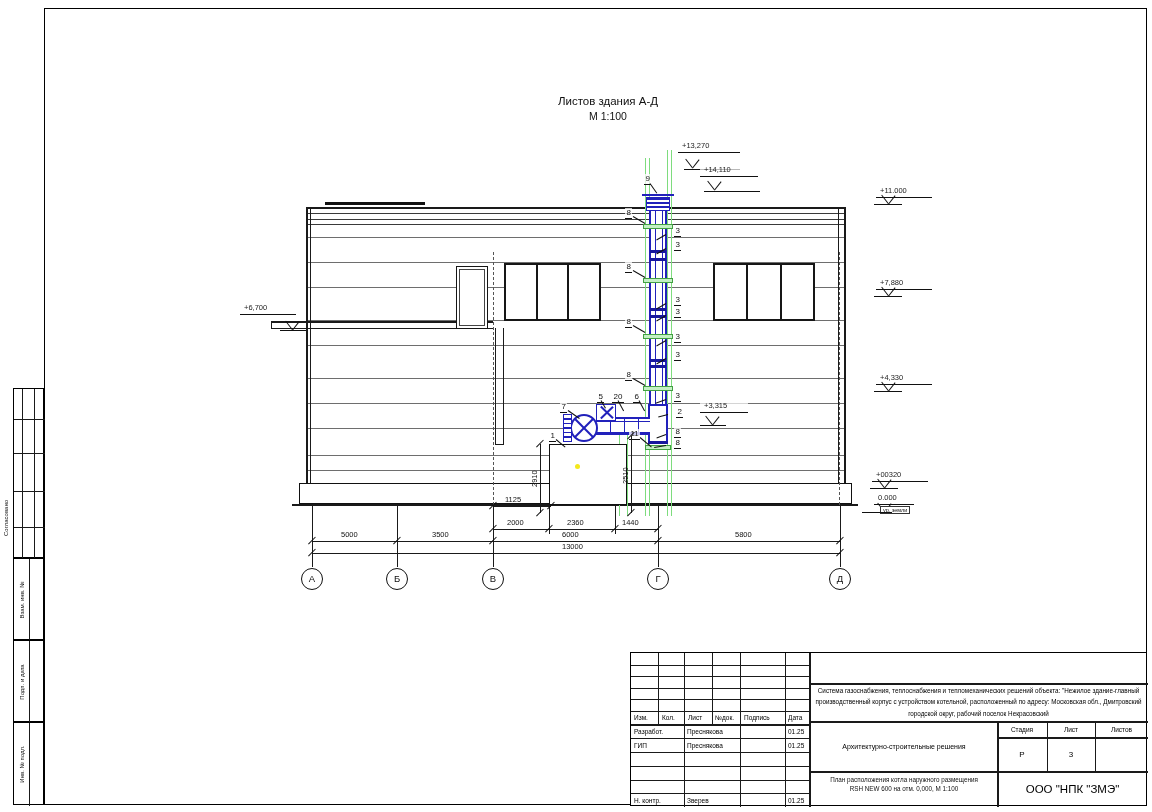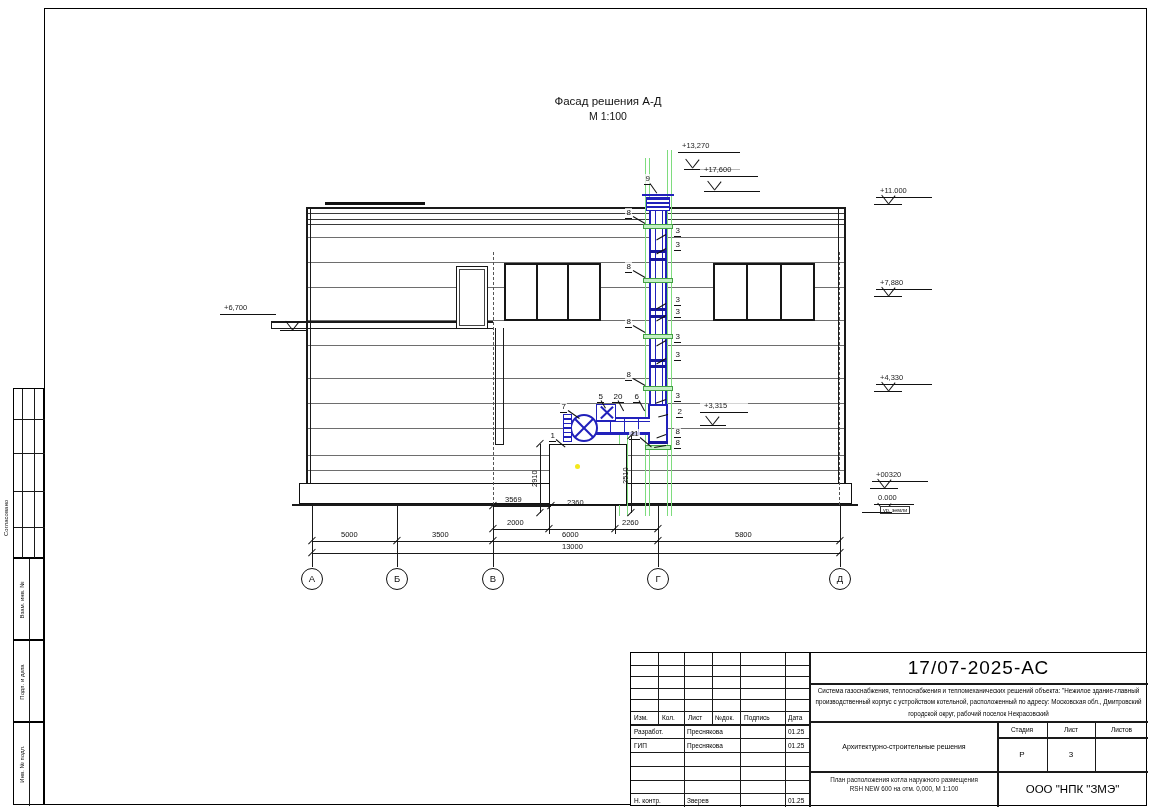--- a/index.html
+++ b/index.html
@@ -59,21 +59,21 @@
     <div class="abs" style="left:13px;top:640px;width:31px;height:82px;border:1.2px solid #000;background:#fff">
       <div class="vl" style="left:15px;top:0;height:82px"></div>
       <span class="rott" style="left:8px;top:41px">Подп. и дата</span>
     </div>
     <div class="abs" style="left:13px;top:722px;width:31px;height:83px;border:1.2px solid #000;background:#fff">
       <div class="vl" style="left:15px;top:0;height:83px"></div>
       <span class="rott" style="left:8px;top:41px">Инв. № подл.</span>
     </div>
   </div>
 
-  <div class="abs" style="left:498px;top:95px;width:220px;text-align:center;font-size:11.5px">Фасад решения А-Д</div>
+  <div class="abs" style="left:498px;top:95px;width:220px;text-align:center;font-size:11.5px">Листов здания А-Д</div>
   <div class="abs" style="left:498px;top:110px;width:220px;text-align:center;font-size:10.5px">М 1:100</div>
 
   <div>
 
     <div class="hl t2" style="left:306px;top:207px;width:539px"></div>
     <div class="abs" style="left:325px;top:202px;width:100px;height:3px;background:#111"></div>
     <div class="hl dk" style="left:306px;top:213px;width:539px"></div>
     <div class="hl dk" style="left:306px;top:219px;width:539px"></div>
     <div class="hl dk" style="left:306px;top:224px;width:539px"></div>
 
@@ -235,21 +235,21 @@
     <span class="ldr" style="left:640px;top:437px;width:15px;transform:rotate(40deg)"></span>
     <span class="co" style="left:549px;top:431px">1</span>
     <span class="ldr" style="left:556px;top:439px;width:12px;transform:rotate(40deg)"></span>
   </div>
 
   <div>
     <span class="etxt" style="left:678px;top:142px;min-width:62px">+13,270</span>
     <span class="varrow" style="left:685px;top:157px"></span>
     <span class="etick" style="left:684px;top:169px;width:56px"></span>
 
-    <span class="etxt" style="left:700px;top:166px;min-width:58px">+17,600</span>
+    <span class="etxt" style="left:700px;top:166px;min-width:58px">+14,110</span>
     <span class="varrow" style="left:707px;top:179px"></span>
     <span class="etick" style="left:704px;top:191px;width:56px"></span>
 
     <span class="etxt" style="left:876px;top:187px;min-width:56px">+11.000</span>
     <span class="varrow" style="left:881px;top:193px"></span>
     <span class="etick" style="left:874px;top:204px;width:28px"></span>
 
     <span class="etxt" style="left:876px;top:279px;min-width:56px">+7,880</span>
     <span class="varrow" style="left:881px;top:285px"></span>
     <span class="etick" style="left:874px;top:296px;width:28px"></span>
@@ -260,21 +260,21 @@
 
     <span class="etxt" style="left:872px;top:471px;min-width:56px">+00320</span>
     <span class="varrow" style="left:877px;top:477px"></span>
     <span class="etick" style="left:870px;top:488px;width:28px"></span>
 
     <span class="etxt" style="left:874px;top:494px;min-width:40px">0.000</span>
     <span class="varrow" style="left:877px;top:501px"></span>
     <span class="abs" style="left:880px;top:506px;font-size:5.5px;border:1px solid #333;padding:0 2px;background:#fff">ур. земли</span>
     <span class="etick" style="left:862px;top:512px;width:30px"></span>
 
-    <span class="etxt" style="left:220px;top:304px;min-width:56px">+6,700</span>
+    <span class="etxt" style="left:240px;top:304px;min-width:56px">+6,700</span>
     <span class="varrow" style="left:285px;top:319px"></span>
     <span class="etick" style="left:280px;top:330px;width:26px"></span>
 
     <span class="etxt" style="left:700px;top:402px;min-width:48px">+3,315</span>
     <span class="varrow" style="left:705px;top:414px"></span>
     <span class="etick" style="left:700px;top:425px;width:26px"></span>
   </div>
 
   <div>
 
@@ -282,30 +282,30 @@
     <div class="vl" style="left:397px;top:505px;height:62px"></div>
     <div class="vl" style="left:493px;top:505px;height:62px"></div>
     <div class="vl" style="left:658px;top:505px;height:62px"></div>
     <div class="vl" style="left:840px;top:505px;height:62px"></div>
     <div class="vl" style="left:549px;top:505px;height:29px"></div>
     <div class="vl" style="left:615px;top:505px;height:29px"></div>
 
     <div class="hl" style="left:493px;top:506px;width:58px"></div>
     <span class="tick" style="left:488px;top:505px"></span>
       <span class="tick" style="left:546px;top:505px"></span>
-    <span class="dtxt" style="left:505px;top:496px">3569</span>
+    <span class="dtxt" style="left:505px;top:496px">1125</span>
 
     <div class="hl" style="left:493px;top:529px;width:165px"></div>
     <span class="tick" style="left:488px;top:528px"></span>
       <span class="tick" style="left:544px;top:528px"></span>
     <span class="tick" style="left:610px;top:528px"></span>
       <span class="tick" style="left:653px;top:528px"></span>
     <span class="dtxt" style="left:507px;top:519px">2000</span>
-    <span class="dtxt" style="left:567px;top:499px">2360</span>
-    <span class="dtxt" style="left:622px;top:519px">2260</span>
+    <span class="dtxt" style="left:567px;top:519px">2360</span>
+    <span class="dtxt" style="left:622px;top:519px">1440</span>
 
     <div class="hl" style="left:312px;top:541px;width:528px"></div>
     <span class="tick" style="left:307px;top:540px"></span>
       <span class="tick" style="left:392px;top:540px"></span>
     <span class="tick" style="left:488px;top:540px"></span>
       <span class="tick" style="left:653px;top:540px"></span>
     <span class="tick" style="left:835px;top:540px"></span>
     <span class="dtxt" style="left:341px;top:531px">5000</span>
     <span class="dtxt" style="left:432px;top:531px">3500</span>
     <span class="dtxt" style="left:562px;top:531px">6000</span>
@@ -373,21 +373,20 @@
     <span class="tbt" style="left:157px;top:144px">01.25</span>
 
     <div class="hl t2" style="left:178px;top:30px;width:339px"></div>
     <div class="hl t2" style="left:178px;top:68px;width:339px"></div>
     <div class="hl" style="left:366px;top:84px;width:151px;height:1.5px"></div>
     <div class="hl t2" style="left:178px;top:118px;width:339px"></div>
     <div class="vl v2" style="left:366px;top:68px;height:86px"></div>
     <div class="vl" style="left:416px;top:68px;height:50px"></div>
     <div class="vl" style="left:464px;top:68px;height:50px"></div>
 
-    <div class="cell-center" style="left:178px;top:0;width:339px;height:30px;font-size:19px;letter-spacing:1px">17/07-2025-АС</div>
     <div class="cell-center" style="left:181px;top:31px;width:333px;height:36px;font-size:6.3px;line-height:11.5px">Система газоснабжения, теплоснабжения и тепломеханических решений объекта: "Нежилое здание-главный производственный корпус с устройством котельной, расположенный по адресу: Московская обл., Дмитровский городской округ, рабочий поселок Некрасовский</div>
     <div class="cell-center" style="left:180px;top:70px;width:186px;height:46px;font-size:7px;line-height:11px;padding:0 28px">Архитектурно-строительные решения</div>
     <div class="cell-center" style="left:366px;top:69px;width:50px;height:14px;font-size:6.5px">Стадия</div>
     <div class="cell-center" style="left:416px;top:69px;width:48px;height:14px;font-size:6.5px">Лист</div>
     <div class="cell-center" style="left:464px;top:69px;width:53px;height:14px;font-size:6.5px">Листов</div>
     <div class="cell-center" style="left:366px;top:86px;width:50px;height:30px;font-size:8px">Р</div>
     <div class="cell-center" style="left:416px;top:86px;width:48px;height:30px;font-size:8px">3</div>
     <div class="abs" style="left:182px;top:122px;width:182px;text-align:center;font-size:6.3px;line-height:9px">
       <div>План расположения котла наружного размещения</div>
       <div>RSH NEW 600 на отм. 0,000,  М 1:100</div>

